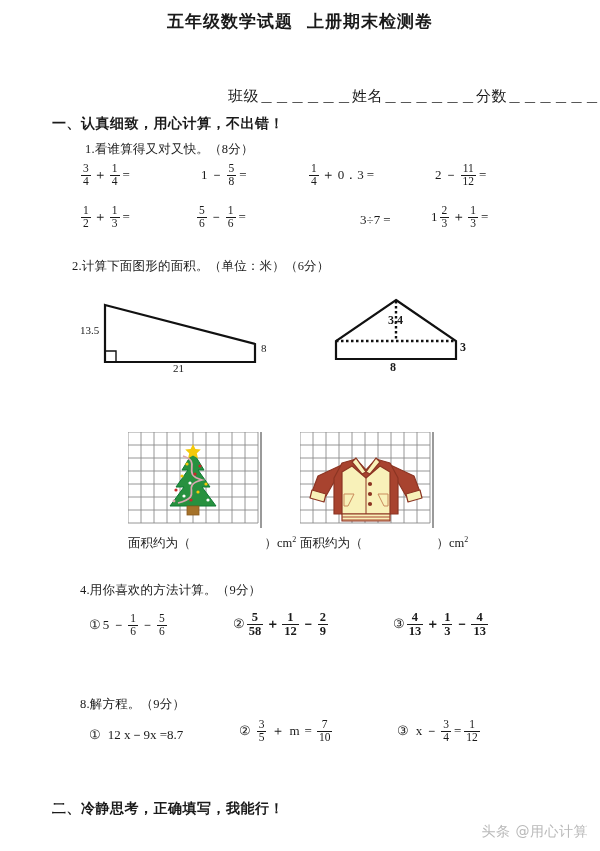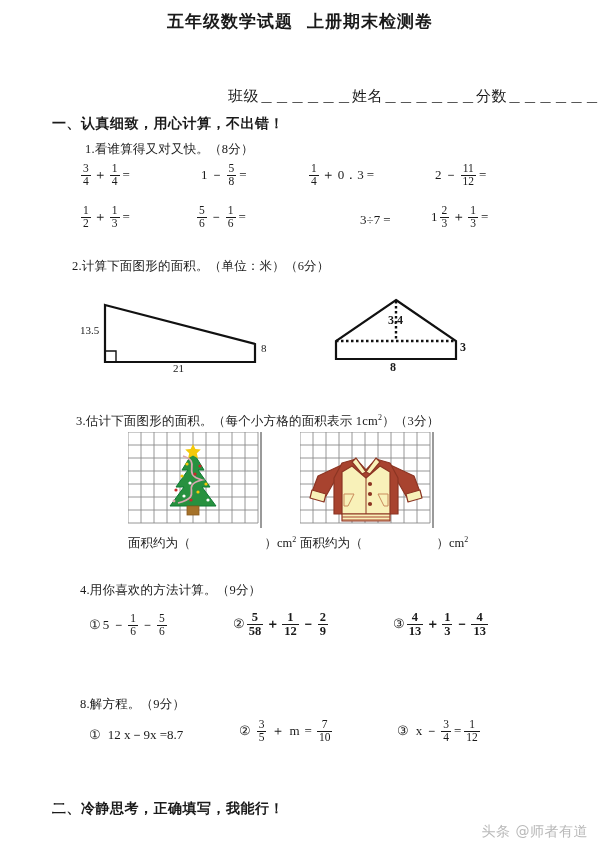--- a/index.html
+++ b/index.html
@@ -196,21 +196,20 @@
     <svg width="140" height="72" viewBox="0 0 140 72">
       <polygon points="68,4 128,45 128,63 8,63 8,45" fill="#ffffff" stroke="#111111" stroke-width="2.2" stroke-linejoin="miter"></polygon>
       <line x1="8" y1="45" x2="128" y2="45" stroke="#111111" stroke-width="2.4" stroke-dasharray="2.5,2.5" stroke-linecap="butt"></line>
       <line x1="68" y1="5" x2="68" y2="45" stroke="#111111" stroke-width="2.4" stroke-dasharray="2.5,2.5" stroke-linecap="butt"></line>
     </svg>
     <div class="fig-label b" style="left:60px;top:17px;">3.4</div>
     <div class="fig-label b" style="left:132px;top:44px;">3</div>
     <div class="fig-label b" style="left:62px;top:64px;">8</div>
   </div>
 
-  <div class="q-head" style="left:76px;top:413px;">3.估计下面图形的面积。（每个小方格的面积表示 1cm<span class="sup">2</span>）（3分）</div>
 
   <div class="gridbox" style="left:128px;top:432px;width:144px;height:96px;">
     <svg width="144" height="96" viewBox="0 0 144 96">
       <rect x="0" y="0" width="130" height="91" fill="#ffffff"></rect>
 
       <g stroke="#8a8a8a" stroke-width="0.9">
         <line x1="0" y1="0" x2="130" y2="0"></line>
           <line x1="0" y1="13" x2="130" y2="13"></line>
         <line x1="0" y1="26" x2="130" y2="26"></line>
           <line x1="0" y1="39" x2="130" y2="39"></line>
@@ -400,15 +399,15 @@
       </span>
     <span class="op">=</span>
     <span class="frac">
         <span class="num">1</span>
         <span class="den">12</span>
       </span>
   </div>
 
   <div class="sec-head" style="left:52px;top:800px;">二、冷静思考，正确填写，我能行！</div>
 
-  <div class="watermark">头条 @师者有道</div>
+  <div class="watermark">头条 @用心计算</div>
 
 </div>
 
 </body></html>

